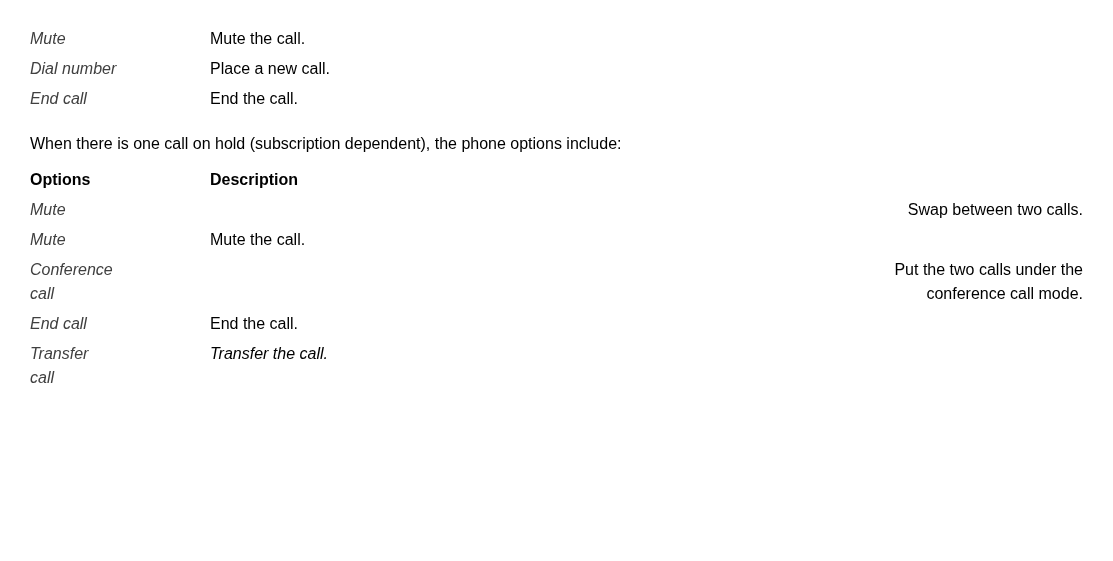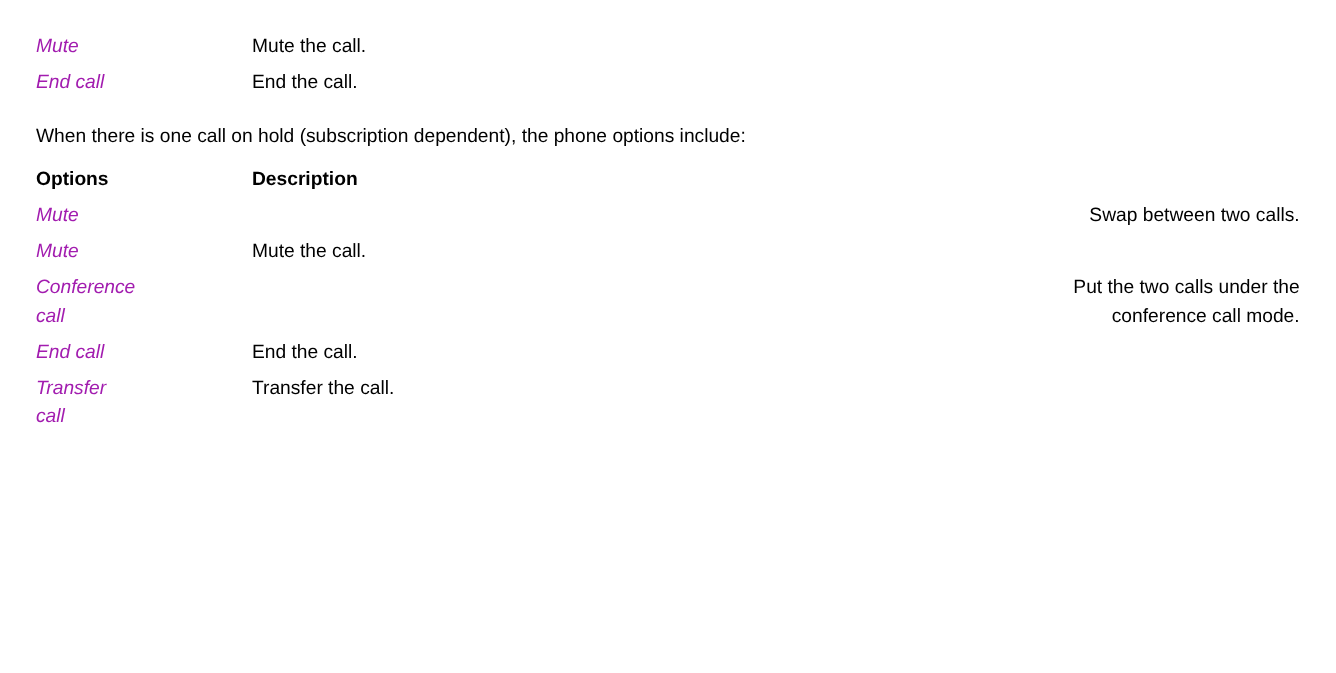--- a/index.html
+++ b/index.html
@@ -10,21 +10,21 @@
     body {
       background: #ffffff;
       font-family: Arial, sans-serif;
       font-size: 16px;
       color: #000000;
       width: 1113px;
       min-height: 561px;
       padding: 20px 30px;
     }
     .link-text {
-      color: #a21caf;
+      color: #404040;
       font-style: italic;
     }
     .section-intro {
       margin-top: 18px;
       margin-bottom: 9px;
       line-height: 1.5;
     }
     table {
       border-collapse: collapse;
       width: 100%;
@@ -51,20 +51,24 @@
 </head>
 <body>
 
 <table>
   <tbody id="top-tbody">
       <tr>
         <td class="col-option"><span class="link-text">Mute</span></td>
         <td class="col-desc">Mute the call.</td>
       </tr>
       <tr>
+        <td class="col-option"><span class="link-text">Dial number</span></td>
+        <td class="col-desc">Place a new call.</td>
+      </tr>
+      <tr>
         <td class="col-option"><span class="link-text">End call</span></td>
         <td class="col-desc">End the call.</td>
       </tr>
     </tbody>
 </table>
 
 <p class="section-intro">When there is one call on hold (subscription dependent), the phone options include:</p>
 
 <table>
   <tbody id="bottom-tbody">
@@ -83,16 +87,16 @@
       <tr>
         <td class="col-option" style="vertical-align: top;"><span class="link-text">Conference<br>call</span></td>
         <td class="col-desc" style="vertical-align: top; text-align: right;">Put  the  two  calls  under  the<br>conference call mode.</td>
       </tr>
       <tr>
         <td class="col-option" style="vertical-align: top;"><span class="link-text">End call</span></td>
         <td class="col-desc" style="vertical-align: top;">End the call.</td>
       </tr>
       <tr>
         <td class="col-option" style="vertical-align: top;"><span class="link-text">Transfer<br>call</span></td>
-        <td class="col-desc" style="vertical-align: top;">Transfer the call.</td>
+        <td class="col-desc" style="vertical-align: top; font-style: italic;">Transfer the call.</td>
       </tr>
     </tbody>
 </table>
 
 </body></html>

